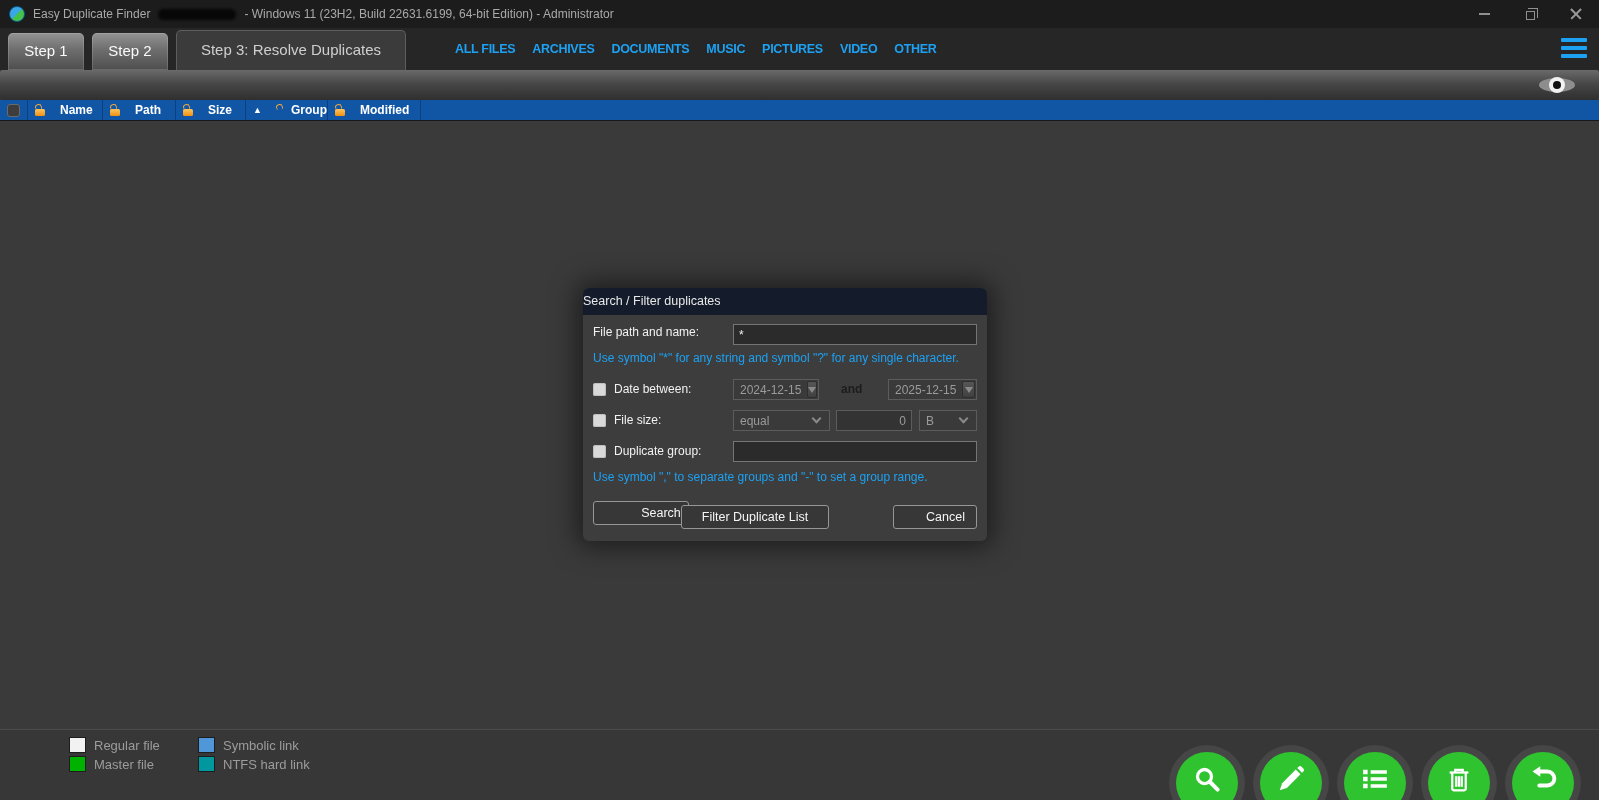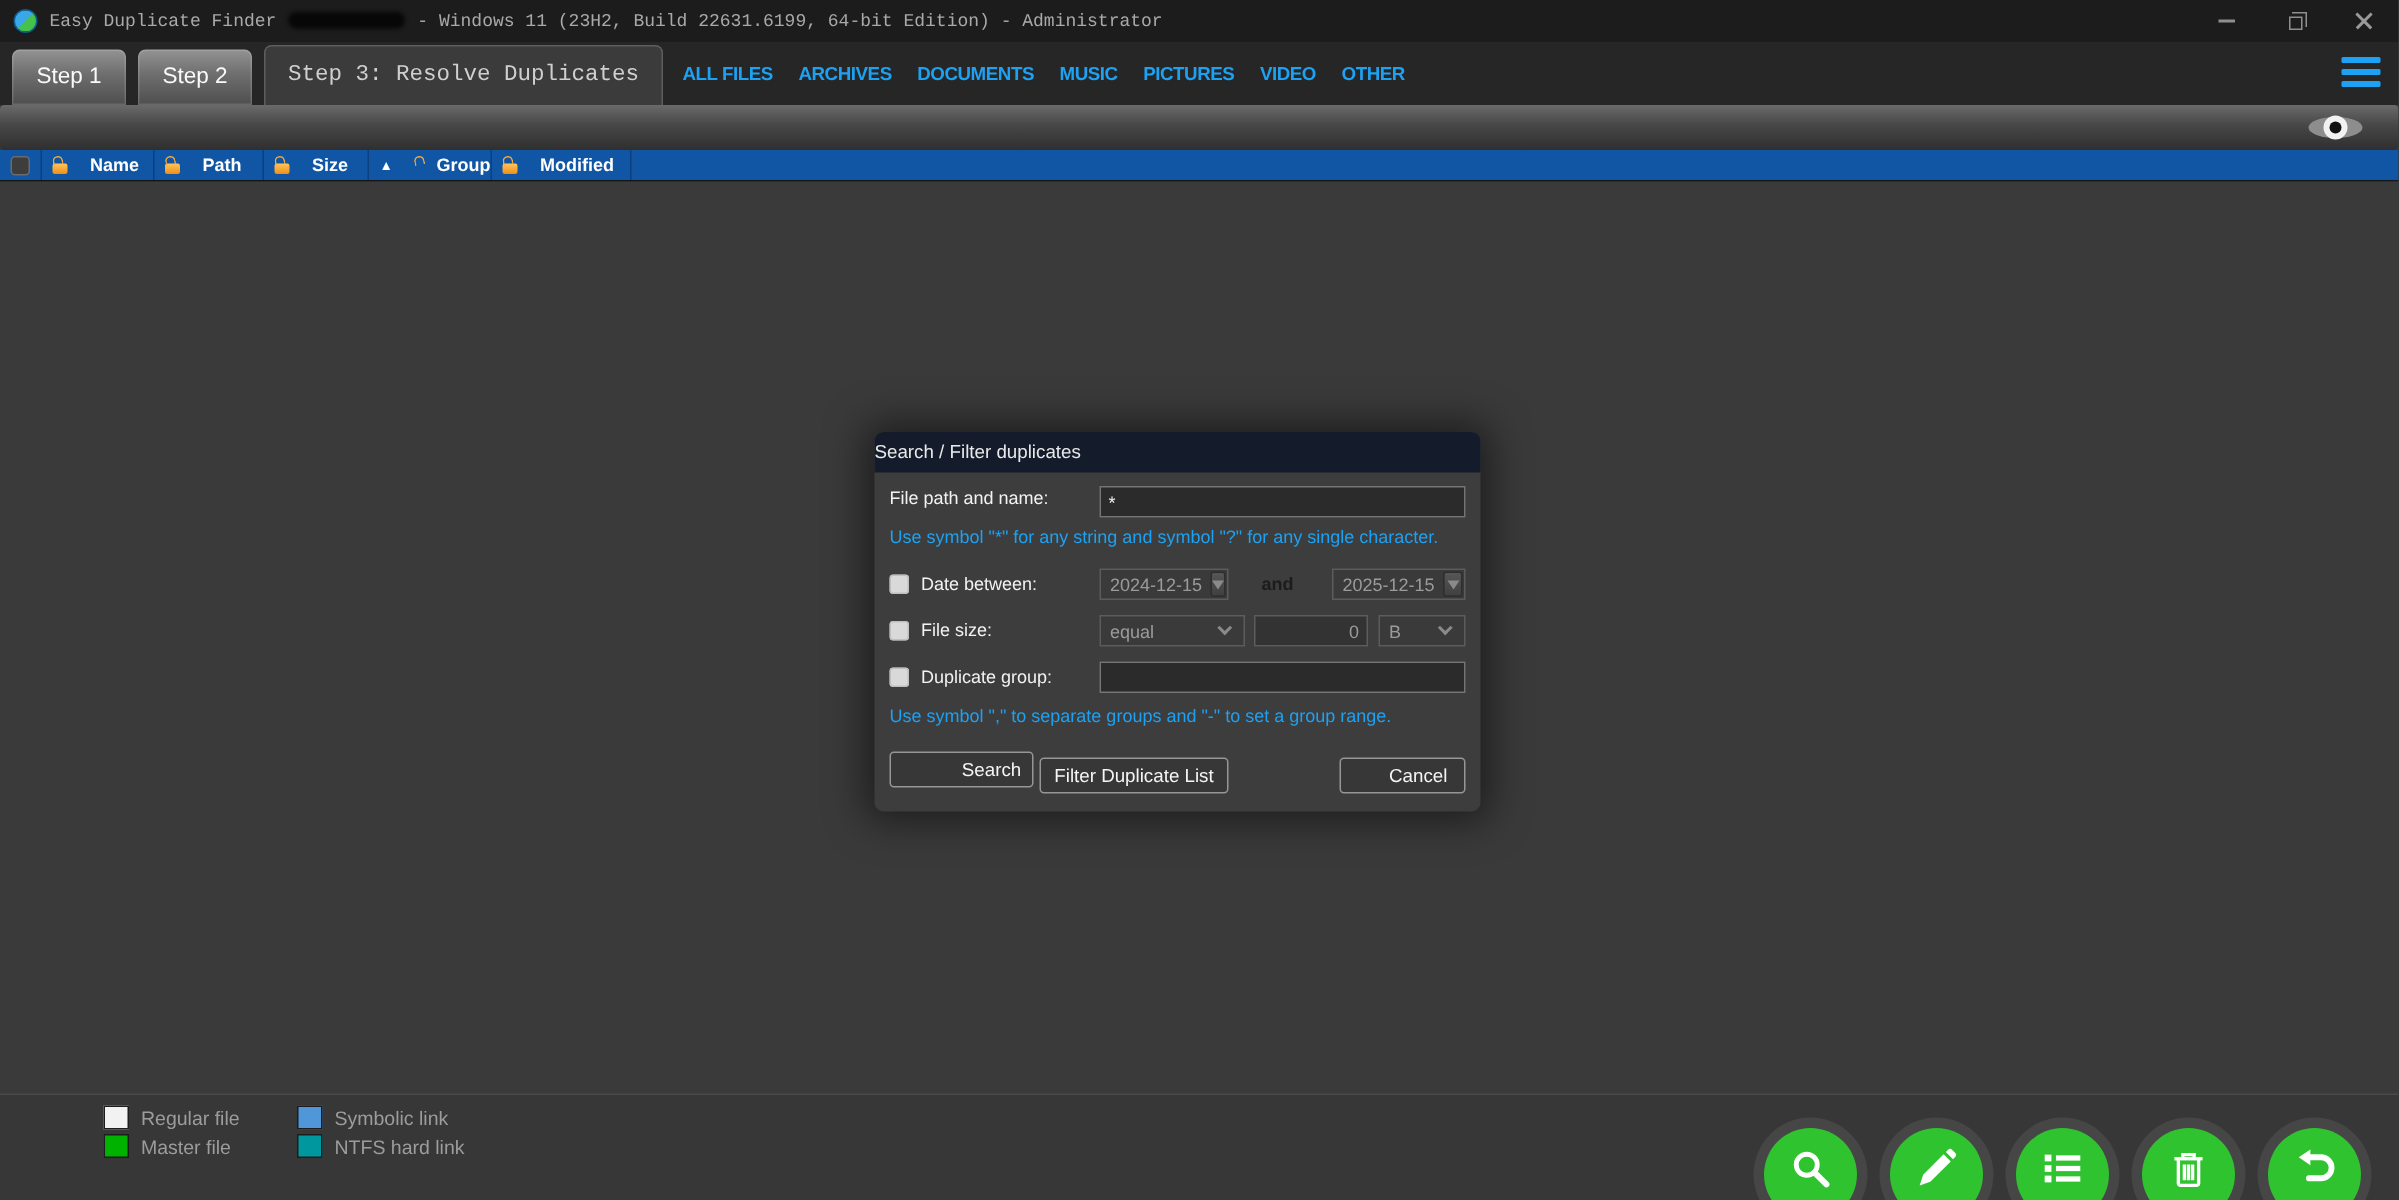--- a/index.html
+++ b/index.html
@@ -3,42 +3,42 @@
 <meta charset="utf-8">
 <style>
   * { margin:0; padding:0; box-sizing:border-box; }
   html,body { width:1599px; height:800px; overflow:hidden; }
   body { position:relative; background:#3a3a3a; font-family:"Liberation Sans", sans-serif; }
 
   
   .titlebar { position:absolute; left:0; top:0; width:100%; height:28px; background:#1c1c1c; display:flex; align-items:center; }
   .logo { width:16px; height:16px; border-radius:50%; margin:0 8px 0 9px;
           background:linear-gradient(135deg,#39a7e8 0 48%,#45c24a 52% 100%); border:1px solid #0e5f8e; }
-  .titletext { font-size:12px; color:#a9a9a9; white-space:nowrap;font-family:Liberation Mono, monospace; }
+  .titletext { font-size:12px; color:#a9a9a9; white-space:nowrap; }
   .redacted { display:inline-block; width:78px; height:11px; background:#070707; border-radius:6px;
               filter:blur(1.5px); vertical-align:middle; margin:0 8px; }
   .wctrls { position:absolute; right:0; top:0; height:28px; display:flex; }
   .wbtn { width:46px; height:28px; display:flex; align-items:center; justify-content:center; cursor:default; }
   .ic-min { width:11px; height:2px; background:#8f8f8f; }
   .ic-restore { position:relative; width:9px; height:9px; border:1px solid #8f8f8f; background:#1c1c1c; margin-top:2px;}
   .ic-restore::before { content:""; position:absolute; left:1px; top:-4px; width:9px; height:9px; border:1px solid #8f8f8f; border-left:none; border-bottom:none;}
   .ic-close { position:relative; width:12px; height:12px; }
   .ic-close::before,.ic-close::after { content:""; position:absolute; left:-1px; top:5px; width:14px; height:1.6px; background:#9a9a9a; }
   .ic-close::before { transform:rotate(45deg);} .ic-close::after { transform:rotate(-45deg);}
 
   
   .tabbar { position:absolute; left:0; top:28px; width:100%; height:42px; background:#262626;padding-left:36px; }
   .tab { position:absolute; bottom:0; border-radius:5px 5px 0 0; text-align:center; cursor:pointer; }
   .tab.inactive { height:37px; background:linear-gradient(#939393,#6e6e6e 45%,#4e4e4e); color:#fafafa;
                   font-size:15px; line-height:36px; box-shadow:inset 0 0 0 1px rgba(255,255,255,.15); }
   .tab.active { height:40px; background:#3b3b3b; border:1px solid #5e5e5e; border-bottom:none; color:#cfcfcf;
                 font-size:15px; line-height:38px; }
   .tab1 { left:8px;  width:76px; }
   .tab2 { left:92px; width:76px; }
-  .tab3 { left:176px; width:266px;font-family:Liberation Mono, monospace; }
+  .tab3 { left:176px; width:230px; }
   .filters { position:absolute; left:455px; top:0; height:42px; display:flex; align-items:center; gap:17px; }
   .flink { color:#1da1f2; font-size:12.5px; font-weight:700; letter-spacing:-0.3px; cursor:pointer; white-space:nowrap; }
   .hamburger { position:absolute; right:12px; top:9px; width:26px; height:22px; display:flex; flex-direction:column; justify-content:space-between; cursor:pointer; padding:1px 0;}
   .hamburger div { height:4px; background:#1da1f2; border-radius:1px; }
 
   
   .toolstrip { position:absolute; left:0; top:70px; width:100%; height:30px;
                background:linear-gradient(#6a6a6a,#474747 45%,#2f2f2f); border-radius:3px; }
   .eye { position:absolute; right:24px; top:6px; width:36px; height:18px; cursor:pointer; }
   .eye-shape { position:absolute; left:0; top:2px; width:36px; height:14px; background:#8d8d8d; border-radius:50%; }
@@ -222,21 +222,21 @@
 
   <div class="drow" style="top:156px;">
     <span class="dcheck"></span>
     <span class="dlabel">Duplicate group:</span>
   </div>
   <input class="dinput" style="left: 150px; top: 153px; width: 244px;" value="">
 
   <div class="hint" style="top:182px;">Use symbol "," to separate groups and "-" to set a group range.</div>
 
   <div class="dbtn" style="left:10px; top:213px; width:96px;padding-left:40px;">Search</div>
-  <div class="dbtn" style="left:98px; top:217px; width:126px;margin-left:12px;">Filter Duplicate List</div>
+  <div class="dbtn" style="left:98px; top:217px; width:148px;">Filter Duplicate List</div>
   <div class="dbtn" style="left:310px; top:217px; width:84px;padding-left:21px;">Cancel</div>
 </div>
 
 <div class="bottombar">
   <div class="lrow" style="left:25px; top:7px;">
     <span class="lsw sw-regular"></span>
     <span class="ltext">Regular file</span>
   </div>
   <div class="lrow" style="left:25px; top:26px;">
     <span class="lsw sw-master"></span>

